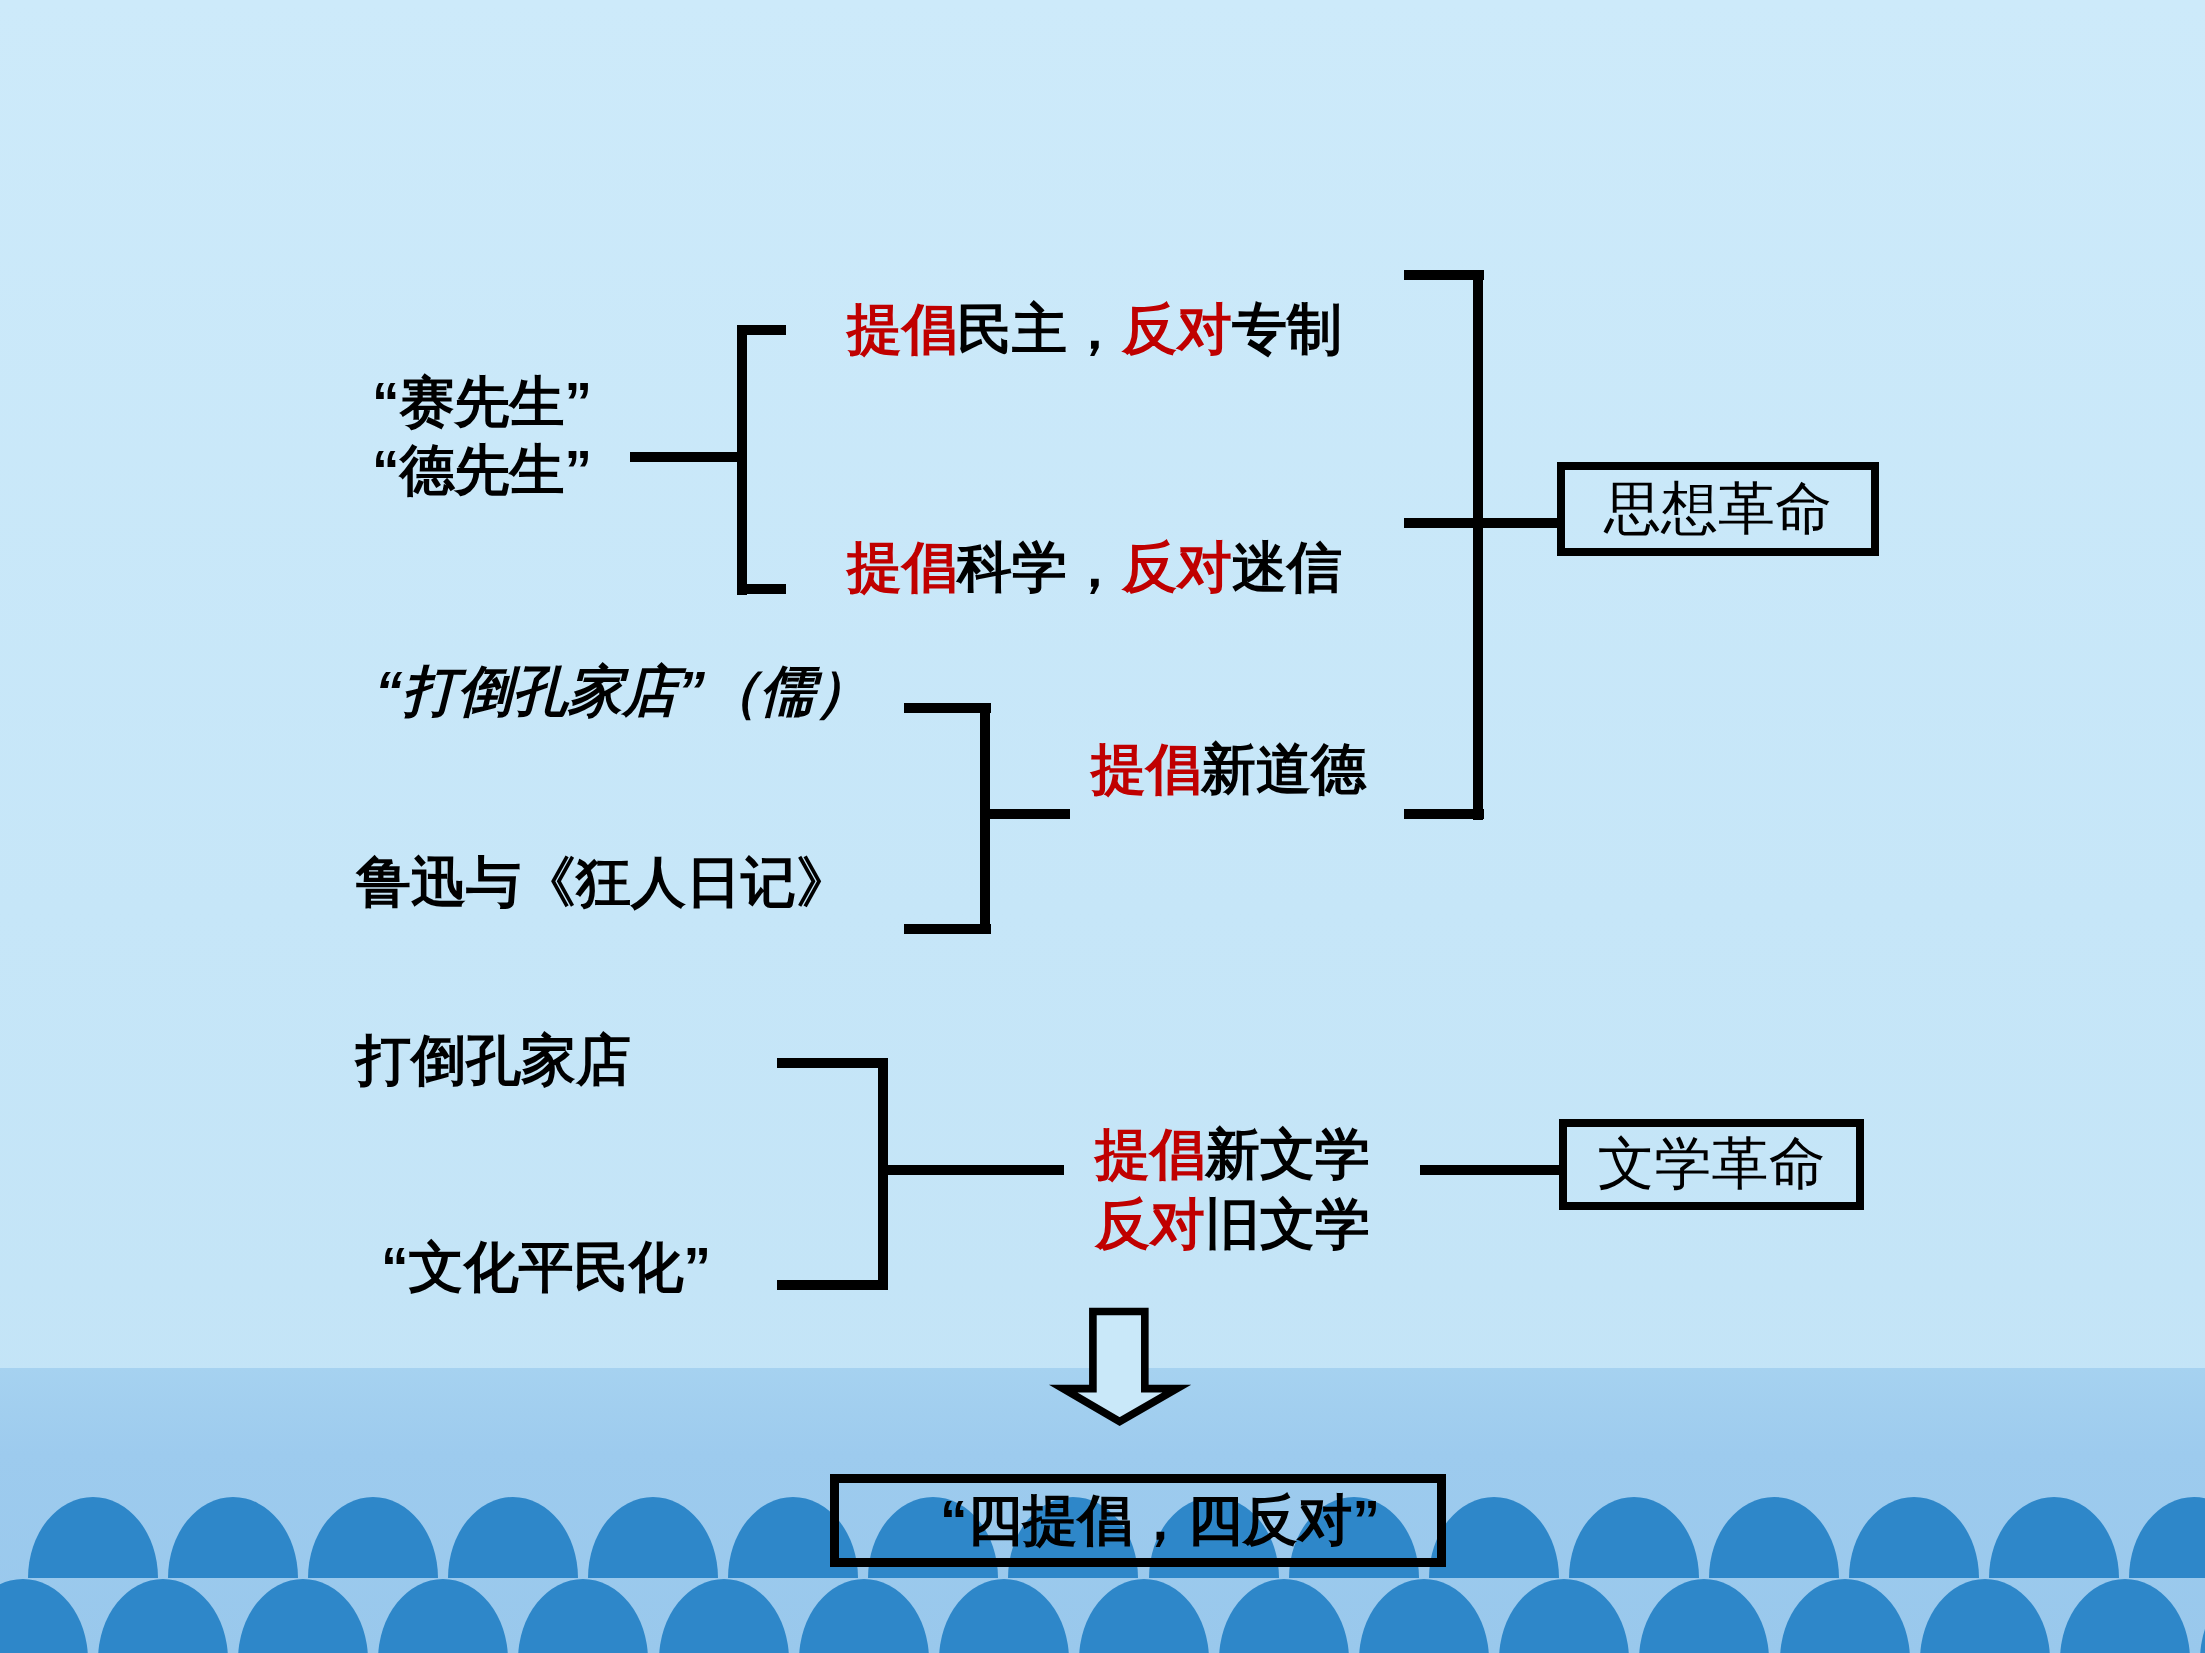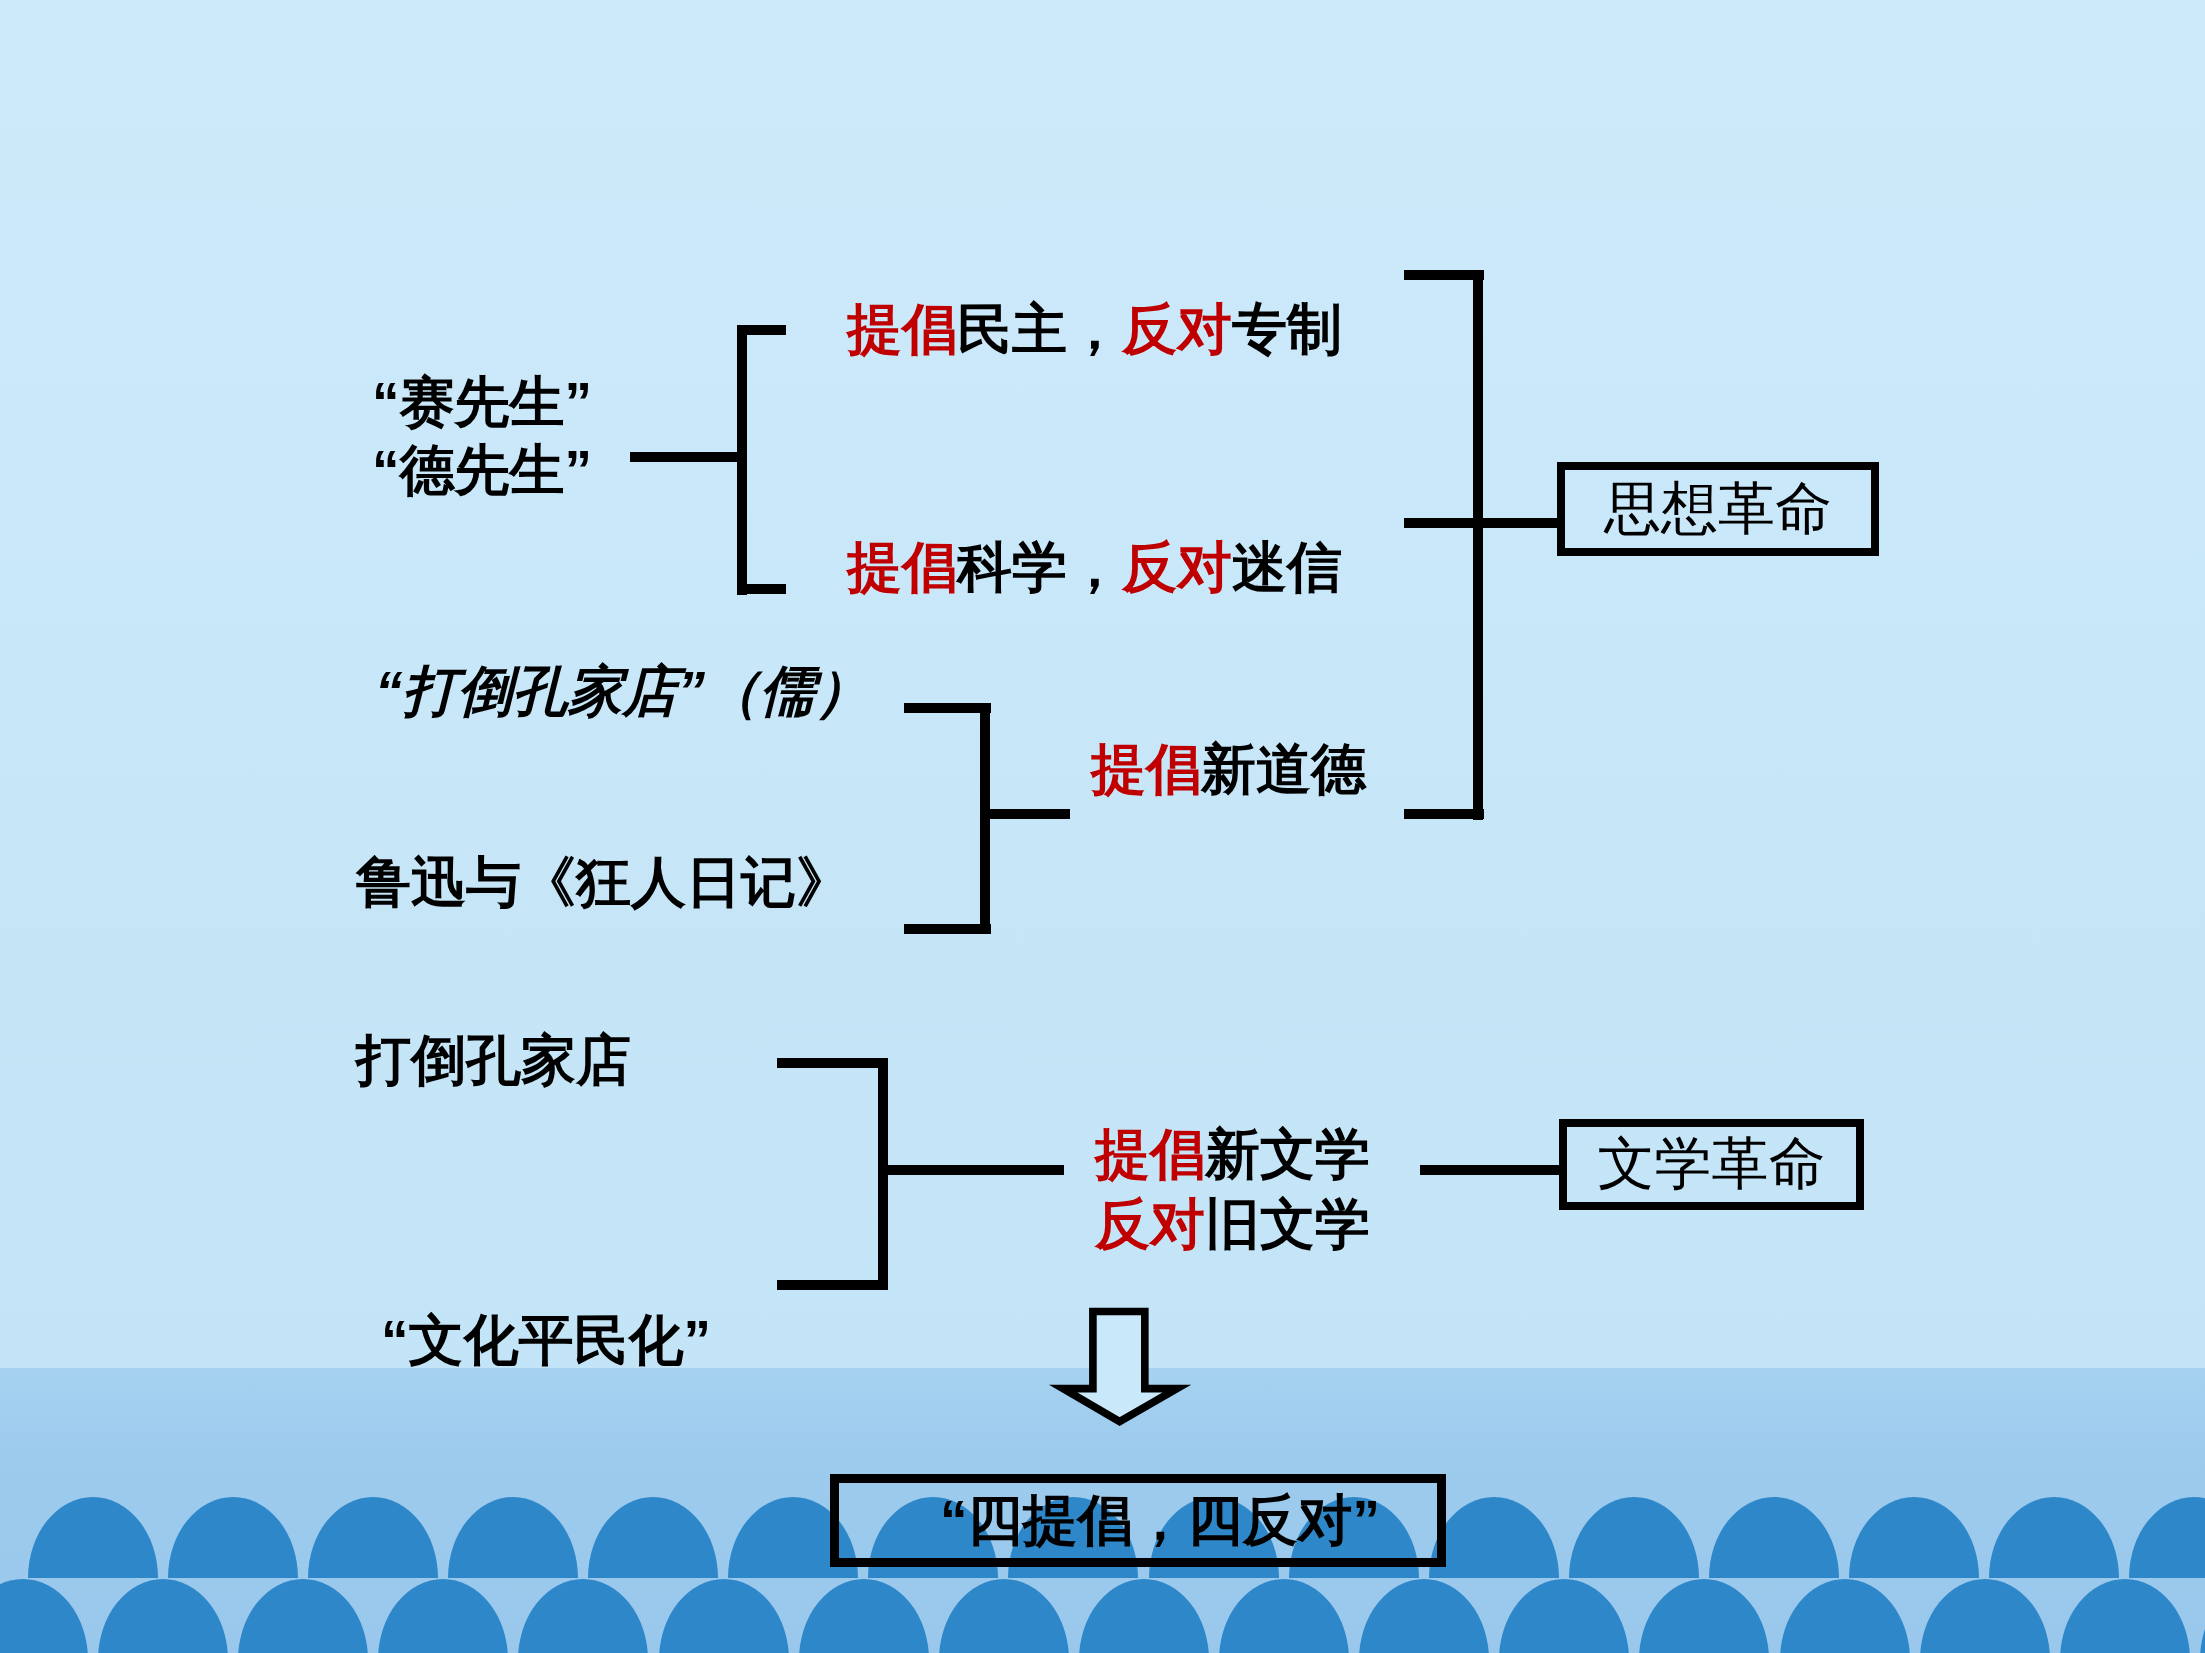--- a/index.html
+++ b/index.html
@@ -82,21 +82,21 @@
     <div>“赛先生”</div>
     <div>“德先生”</div>
   </div>
 
   <div class="txt" style="left:375px;top:664px;line-height:55px;font-style:italic;">“打倒孔家店”（儒）</div>
 
   <div class="txt" style="left:340px;top:855px;line-height:55px;margin-left:16px;">鲁迅与《狂人日记》</div>
 
   <div class="txt" style="left:356px;top:1033px;line-height:55px;">打倒孔家店</div>
 
-  <div class="txt" style="left:381px;top:1313px;line-height:55px;">“文化平民化”</div>
+  <div class="txt" style="left:381px;top:1240px;line-height:55px;">“文化平民化”</div>
 
   <div class="txt" style="left:847px;top:302px;line-height:55px;"><span class="red" style="color: rgb(192, 0, 0);">提倡</span><span>民主，</span><span class="red" style="color: rgb(192, 0, 0);">反对</span><span>专制</span></div>
 
   <div class="txt" style="left:847px;top:540px;line-height:55px;"><span class="red" style="color: rgb(192, 0, 0);">提倡</span><span>科学，</span><span class="red" style="color: rgb(192, 0, 0);">反对</span><span>迷信</span></div>
 
   <div class="txt" style="left:1091px;top:734px;line-height:70px;">
     <div><span class="red" style="color: rgb(192, 0, 0);">提倡</span><span>新道德</span></div>
   </div>
 
   <div class="txt" style="left:1095px;top:1119px;line-height:70px;">

